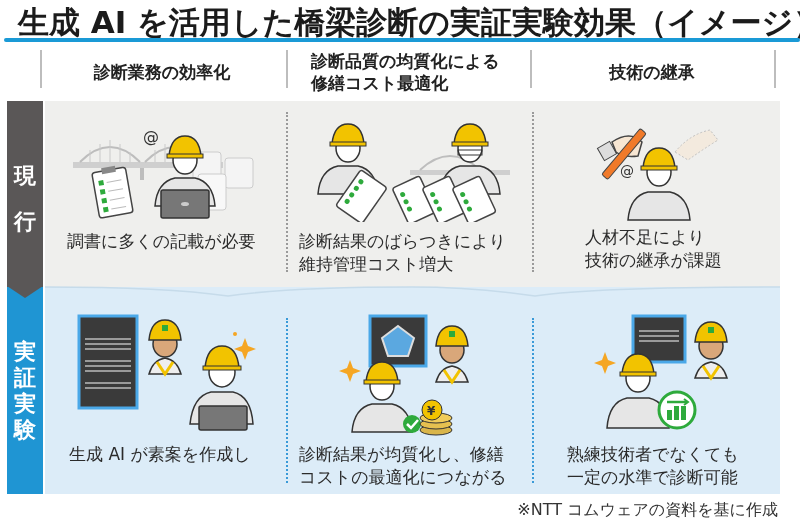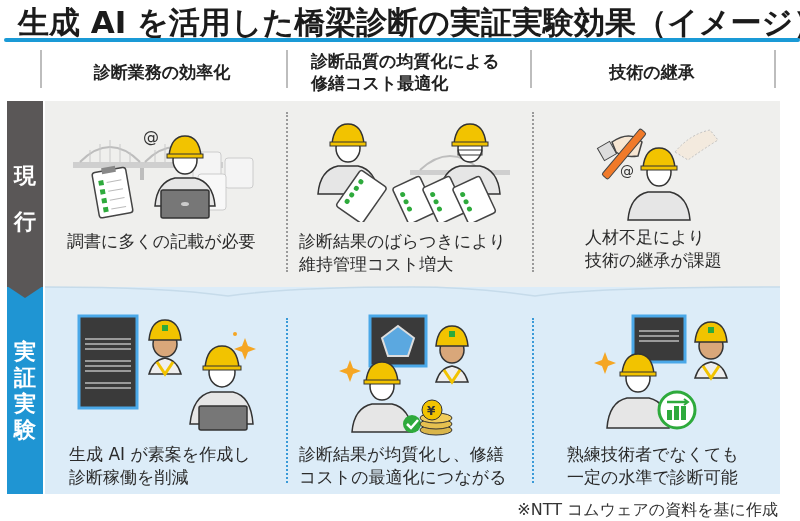--- a/index.html
+++ b/index.html
@@ -339,21 +339,20 @@
         <rect x="89" y="94" width="5" height="14"></rect>
         <rect x="96" y="94" width="5" height="14"></rect>
       </g>
     <path d="M82 90 L102 90" stroke="#2eaa3c" stroke-width="2.5"></path>
     <path d="M99 87 L103 90 L99 93" stroke="#2eaa3c" stroke-width="2" fill="none"></path>
   </g>
 </svg>
 
 <div class="caption" style="left:69px;top:443px">
   <div>生成 AI が素案を作成し</div>
-  <div>診断稼働を削減</div>
 </div>
 <div class="caption" style="left:299px;top:443px">
   <div>診断結果が均質化し、修繕</div>
   <div>コストの最適化につながる</div>
 </div>
 <div class="caption" style="left:567px;top:443px">
   <div>熟練技術者でなくても</div>
   <div>一定の水準で診断可能</div>
 </div>
 

